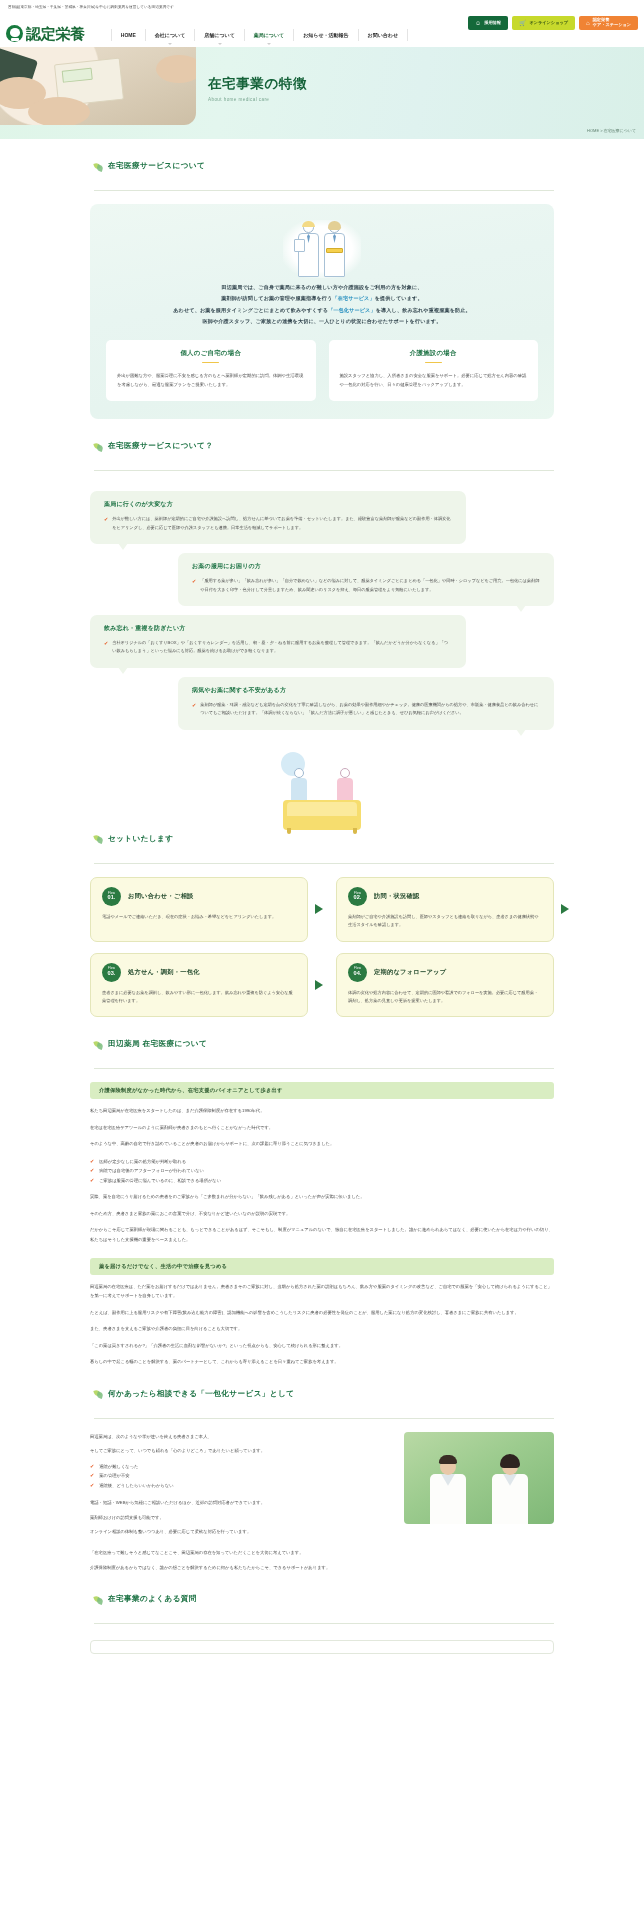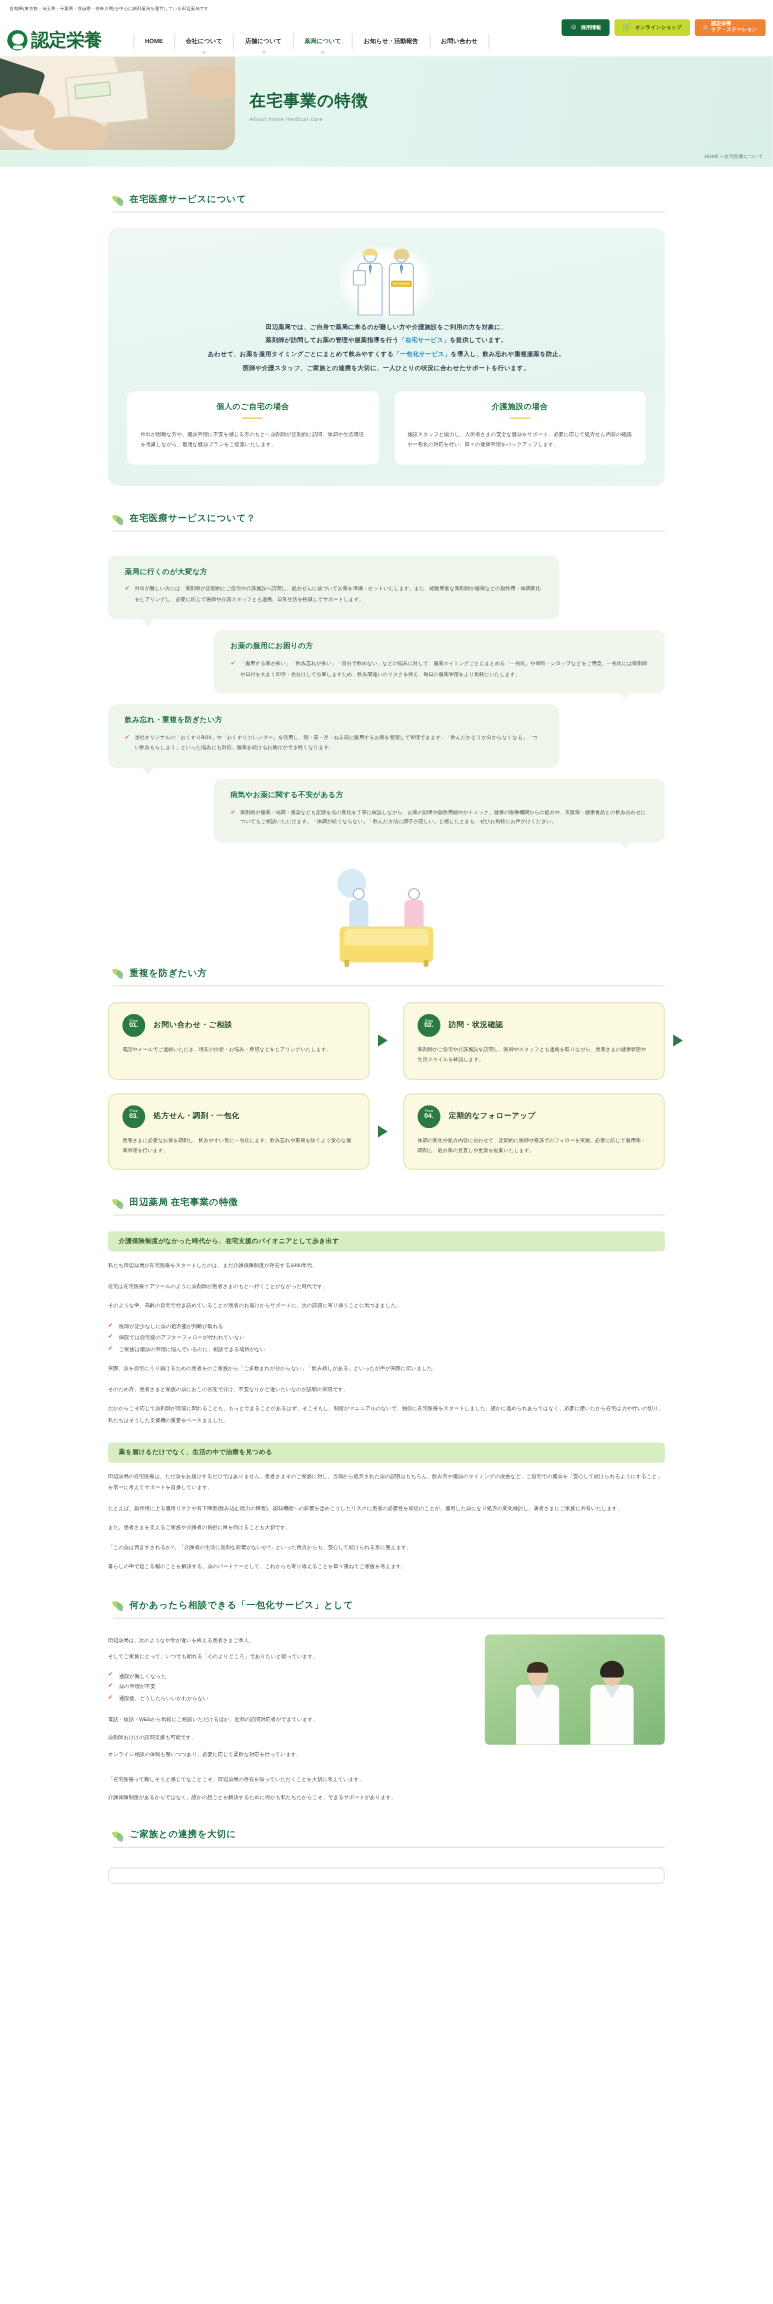--- a/index.html
+++ b/index.html
@@ -201,23 +201,22 @@
     font-size: 4px;
     color: #5f7f6e;
   }
 
   
   .sec-head {
     display: flex;
     align-items: center;
     gap: 5px;
     margin: 0 90px 0 94px;
-    padding-bottom: 5px;
+    padding-bottom: 19px;
     border-bottom: 1px solid #dfe7d9;
-    font-family: Liberation Serif, serif;
   }
   .leaf {
     width: 9px; height: 9px;
     position: relative;
     flex: none;
   }
   .leaf::before {
     content: "";
     position: absolute;
     left: 0; top: 1px;
@@ -790,21 +789,21 @@
       </div>
     <div class="couch"></div>
     <div class="cushion"></div>
     <div class="leg l"></div>
       <div class="leg r"></div>
   </div>
 </div>
 
 <div class="sec-head">
   <span class="leaf"></span>
-  <span class="sec-title">重複を防ぎたい方</span>
+  <span class="sec-title">セットいたします</span>
 </div>
 
 <div class="flow-grid">
   <div class="flow-card">
     <div class="flow-top">
       <div class="flow-badge">
         <span class="f1">Flow</span>
         <span class="f2">01.</span>
       </div>
       <div class="flow-title">お問い合わせ・ご相談</div>
@@ -844,21 +843,21 @@
         <span class="f2">04.</span>
       </div>
       <div class="flow-title">定期的なフォローアップ</div>
     </div>
     <div class="flow-desc">体調の変化や処方内容に合わせて、定期的に医師や看護でのフォローを実施。必要に応じて服用薬・調剤し、処方薬の見直しや更新を提案いたします。</div>
   </div>
 </div>
 
 <div class="sec-head mt">
   <span class="leaf"></span>
-  <span class="sec-title">田辺薬局 在宅事業の特徴</span>
+  <span class="sec-title">田辺薬局 在宅医療について</span>
 </div>
 
 <div class="feat-wrap">
   <div class="feat-bar">介護保険制度がなかった時代から、在宅支援のパイオニアとして歩き出す</div>
   <div class="feat-body">
     <p>私たち田辺薬局が在宅医療をスタートしたのは、まだ介護保険制度が存在する1990年代。</p>
     <p>在宅は在宅医療ケアツールのように薬剤師が患者さまのもとへ行くことがながった時代です。</p>
     <p>そのような中、高齢の自宅で行き詰めていることが患者のお届けからサポートに、次の課題に寄り添うことに気づきました。</p>
     <ul class="feat-list">
       <li>
@@ -935,18 +934,18 @@
   </div>
 </div>
 
 <div class="sup-after">
   <p>「在宅医療って難しそうと感じてなことこそ、田辺薬局の存在を知っていただくことを大切に考えています。</p>
   <p>介護保険制度があるからではなく、誰かの想ごとを解決するために何かも私たちたからこそ、できるサポートがあります。</p>
 </div>
 
 <div class="sec-head mt">
   <span class="leaf"></span>
-  <span class="sec-title">ご家族との連携を大切に</span>
+  <span class="sec-title">在宅事業のよくある質問</span>
 </div>
 
 <div class="faq-wrap">
   <div class="faq-item"></div>
 </div>
 
 </body></html>

